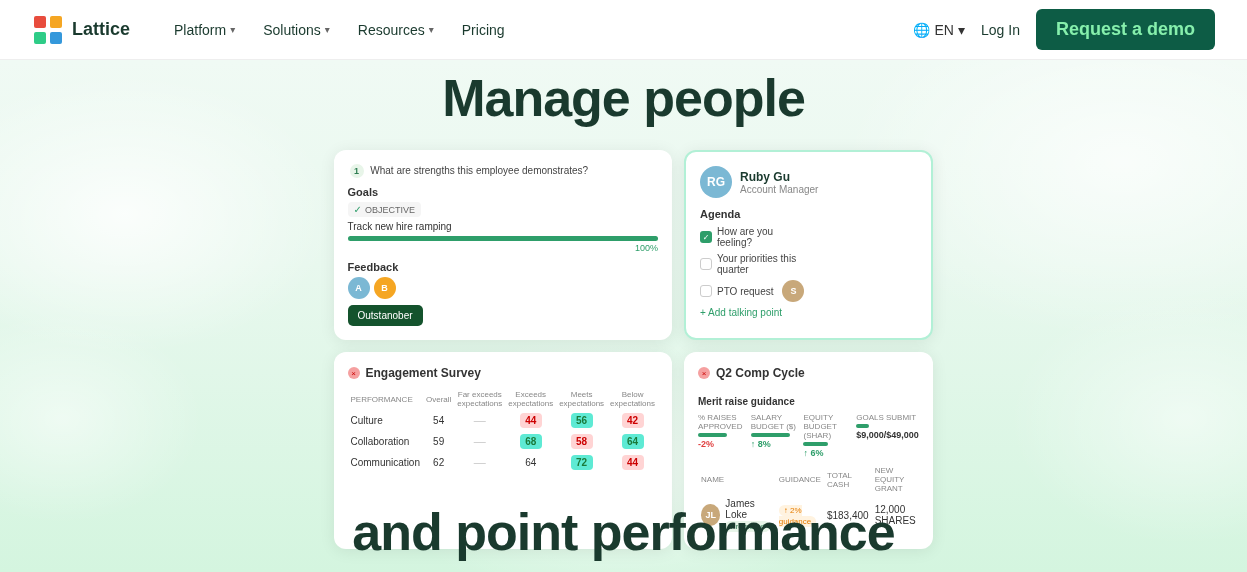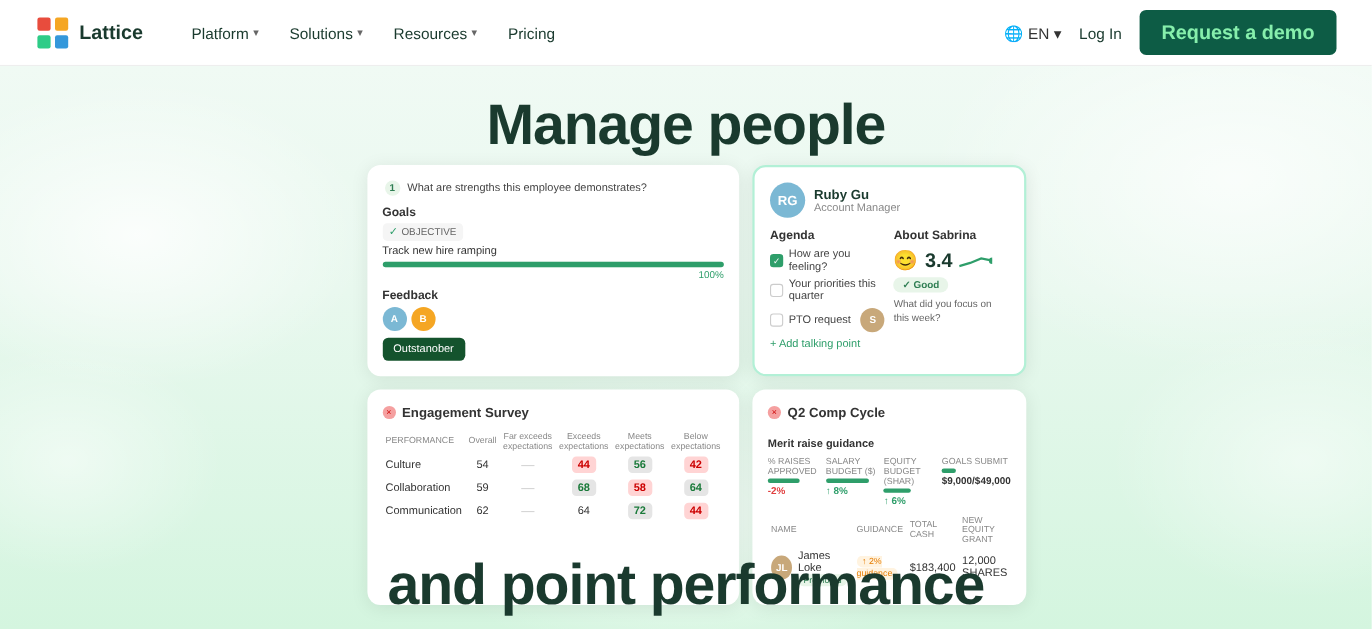--- a/index.html
+++ b/index.html
@@ -99,21 +99,21 @@
       inset: 0;
       background:
         radial-gradient(ellipse 300px 200px at 10% 30%, rgba(255,255,255,0.8) 0%, transparent 70%),
         radial-gradient(ellipse 400px 250px at 90% 20%, rgba(255,255,255,0.7) 0%, transparent 70%),
         radial-gradient(ellipse 350px 200px at 50% 80%, rgba(255,255,255,0.6) 0%, transparent 70%),
         radial-gradient(ellipse 200px 150px at 5% 70%, rgba(255,255,255,0.5) 0%, transparent 70%),
         radial-gradient(ellipse 250px 180px at 95% 70%, rgba(255,255,255,0.5) 0%, transparent 70%);
     }
     .hero-title {
       position: absolute;
-      top: 24px;
+      top: 8px;
       left: 0; right: 0;
       text-align: center;
       font-size: 52px;
       font-weight: 800;
       color: #1a3a2e;
       letter-spacing: -1px;
     }
     .hero-subtitle {
       position: absolute;
       bottom: 10px;
@@ -415,21 +415,21 @@
     }
     .survey-table th:first-child { text-align: left; }
     .survey-table td {
       font-size: 10px;
       text-align: center;
       padding: 3px 3px;
       color: #333;
     }
     .survey-table td:first-child { text-align: left; font-size: 10px; color: #333; }
     .cell-red { background: #ffd4d4; border-radius: 4px; color: #c00; font-weight: 600; padding: 2px 4px; display: inline-block; min-width: 22px; text-align:center; }
-    .cell-green { background: #e5e5e5; border-radius: 4px; color: #1a7a3a; font-weight: 600; padding: 2px 4px; display: inline-block; min-width: 22px; text-align:center; }
+    .cell-green { background: #5eead4; border-radius: 4px; color: #1a7a3a; font-weight: 600; padding: 2px 4px; display: inline-block; min-width: 22px; text-align:center; }
     .cell-neutral { color: #333; font-weight: 500; }
     .dash-icon { color: #ccc; font-size: 12px; }
 
     
     .card-4 .card-header {
       display: flex;
       align-items: center;
       gap: 6px;
       margin-bottom: 8px;
     }
@@ -586,36 +586,20 @@
           <div class="agenda-item">
             <span class="agenda-check-empty"></span>
             <span>Your priorities this quarter</span>
           </div>
           <div class="agenda-item">
             <span class="agenda-check-empty"></span>
             <span>PTO request</span>
             <div class="avatar-sm" style="background:#c8a87a;margin-left:auto;">S</div>
           </div>
           <div class="add-point">+ Add talking point</div>
-        </div>
-        <div class="about-col">
-          <div class="about-title">About Sabrina</div>
-          <div class="score-row">
-            <span class="emoji-face">😊</span>
-            <span class="score-num">3.4</span>
-            <svg class="trend-line" viewBox="0 0 30 20">
-              <polyline points="0,15 10,12 20,8 30,10" fill="none" stroke="#2e9e6a" stroke-width="2"></polyline>
-              <circle cx="30" cy="10" r="3" fill="#2e9e6a"></circle>
-            </svg>
-          </div>
-          <span class="good-badge">
-            <span>✓ </span>
-            <span>Good</span>
-          </span>
-          <div class="about-question">What did you focus on this week?</div>
         </div>
       </div>
     </div>
 
     <div class="card card-3">
       <div class="card-header">
         <span class="card-close">×</span>
         <span class="card-title">Engagement Survey</span>
       </div>
       <table class="survey-table">

